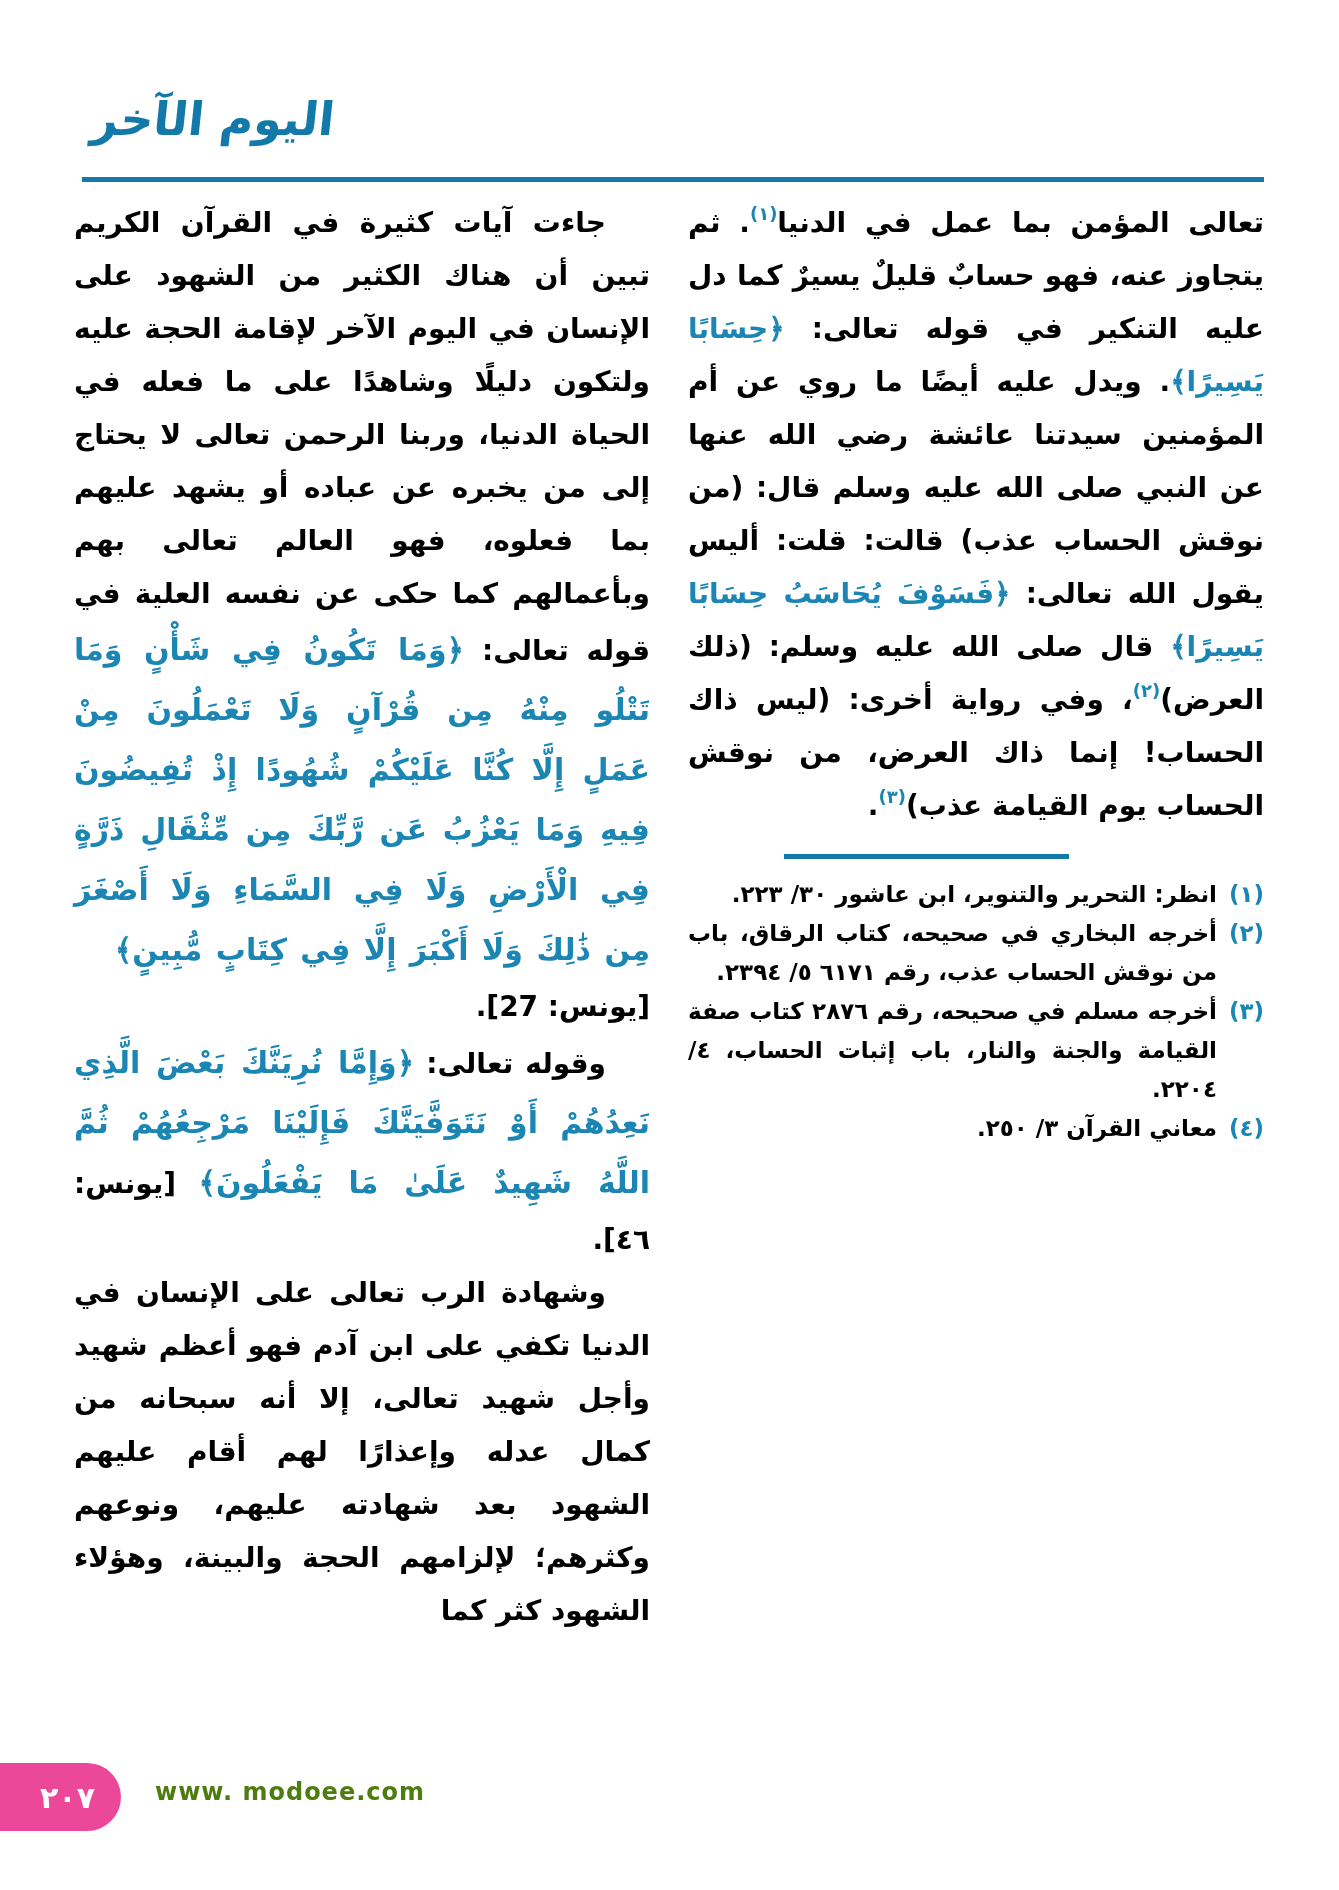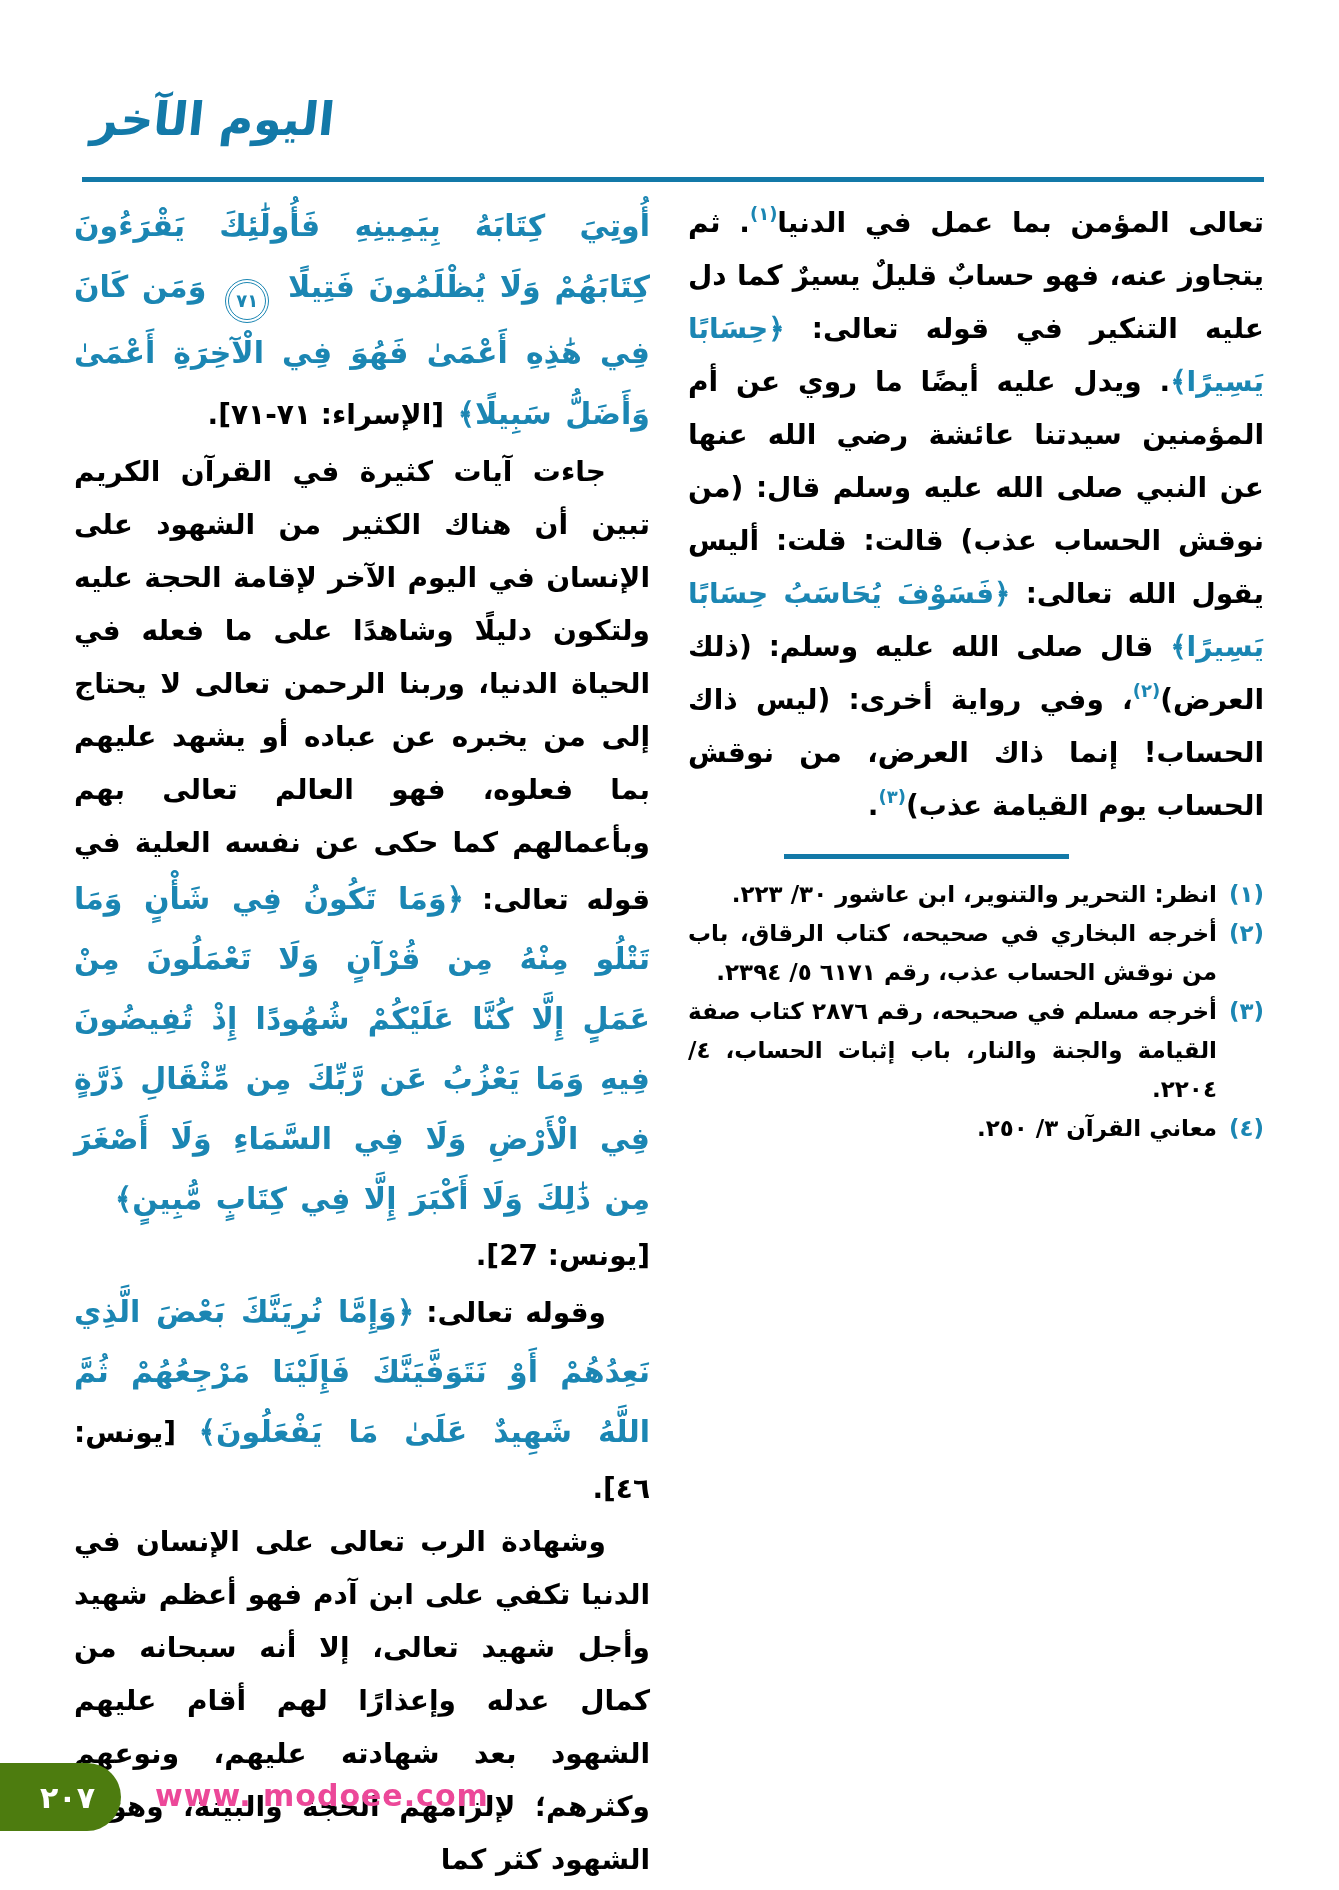--- a/index.html
+++ b/index.html
@@ -64,27 +64,27 @@
   .fn-row{
     display:flex;flex-direction:row;
     font-size:23px;line-height:39px;font-weight:bold;color:#000;
   }
   .fn-num{color:#1b86b3;white-space:nowrap;margin-left:12px;flex:0 0 auto;}
   .fn-text{text-align:justify;flex:1 1 auto;}
 
   
   .page-pill{
     position:absolute;left:0;top:1763px;width:121px;height:68px;
-    background:#4d7c0f;border-radius:0 36px 36px 0;
+    background:#ec4899;border-radius:0 36px 36px 0;
     display:flex;align-items:center;justify-content:center;
   }
   .page-pill .num{color:#ffffff;font-size:30px;font-weight:bold;letter-spacing:4px;padding-left:14px;}
   .website{
     position:absolute;left:155px;top:1778px;
-    color:#ec4899;font-size:30px;font-weight:bold;
+    color:#4d7c0f;font-size:24px;font-weight:bold;
     direction:ltr;letter-spacing:1px;
   }
 </style>
 </head>
 <body>
 
 <div class="page">
 
   <div class="header-title">اليوم الآخر</div>
   <div class="header-rule"></div>
@@ -111,21 +111,20 @@
             </div>
             <div class="fn-row">
               <span class="fn-num">(٤)</span>
               <span class="fn-text">معاني القرآن ٣/ ٢٥٠.</span>
             </div>
           </div>
       </div>
     </div>
     <div class="col">
       <div>
-          <p class="para quran-block"><span class="quran-big">أُوتِيَ كِتَابَهُ بِيَمِينِهِ فَأُولَٰئِكَ يَقْرَءُونَ كِتَابَهُمْ وَلَا يُظْلَمُونَ فَتِيلًا </span><span class="ayah-num">٧١</span><span class="quran-big"> وَمَن كَانَ فِي هَٰذِهِ أَعْمَىٰ فَهُوَ فِي الْآخِرَةِ أَعْمَىٰ وَأَضَلُّ سَبِيلًا﴾ </span><span>[الإسراء: ٧١-٧١].</span></p>
           <p class="para indent"><span>جاءت آيات كثيرة في القرآن الكريم تبين أن هناك الكثير من الشهود على الإنسان في اليوم الآخر لإقامة الحجة عليه ولتكون دليلًا وشاهدًا على ما فعله في الحياة الدنيا، وربنا الرحمن تعالى لا يحتاج إلى من يخبره عن عباده أو يشهد عليهم بما فعلوه، فهو العالم تعالى بهم وبأعمالهم كما حكى عن نفسه العلية في قوله تعالى: </span><span class="quran-big">﴿وَمَا تَكُونُ فِي شَأْنٍ وَمَا تَتْلُو مِنْهُ مِن قُرْآنٍ وَلَا تَعْمَلُونَ مِنْ عَمَلٍ إِلَّا كُنَّا عَلَيْكُمْ شُهُودًا إِذْ تُفِيضُونَ فِيهِ وَمَا يَعْزُبُ عَن رَّبِّكَ مِن مِّثْقَالِ ذَرَّةٍ فِي الْأَرْضِ وَلَا فِي السَّمَاءِ وَلَا أَصْغَرَ مِن ذَٰلِكَ وَلَا أَكْبَرَ إِلَّا فِي كِتَابٍ مُّبِينٍ﴾</span></p>
           <p class="para"><span>[يونس: 27].</span></p>
           <p class="para indent"><span>وقوله تعالى: </span><span class="quran-big">﴿وَإِمَّا نُرِيَنَّكَ بَعْضَ الَّذِي نَعِدُهُمْ أَوْ نَتَوَفَّيَنَّكَ فَإِلَيْنَا مَرْجِعُهُمْ ثُمَّ اللَّهُ شَهِيدٌ عَلَىٰ مَا يَفْعَلُونَ﴾</span><span> [يونس: ٤٦].</span></p>
           <p class="para indent"><span>وشهادة الرب تعالى على الإنسان في الدنيا تكفي على ابن آدم فهو أعظم شهيد وأجل شهيد تعالى، إلا أنه سبحانه من كمال عدله وإعذارًا لهم أقام عليهم الشهود بعد شهادته عليهم، ونوعهم وكثرهم؛ لإلزامهم الحجة والبينة، وهؤلاء الشهود كثر كما</span></p>
         </div>
     </div>
   </div>
 
   <div class="page-pill">
     <span class="num">٢٠٧</span>

